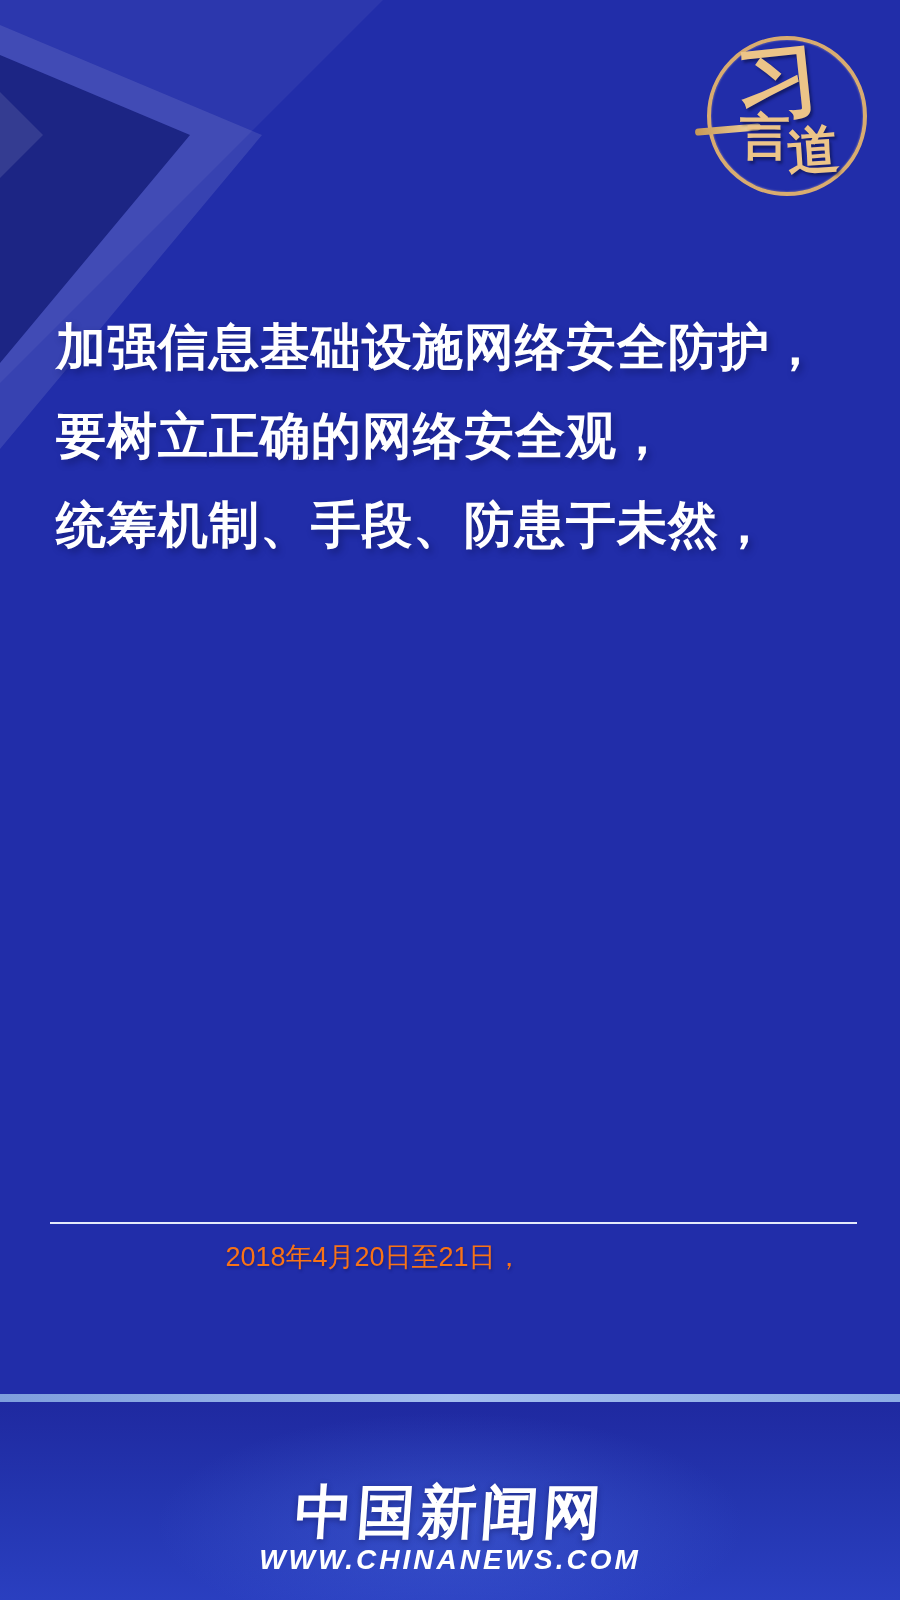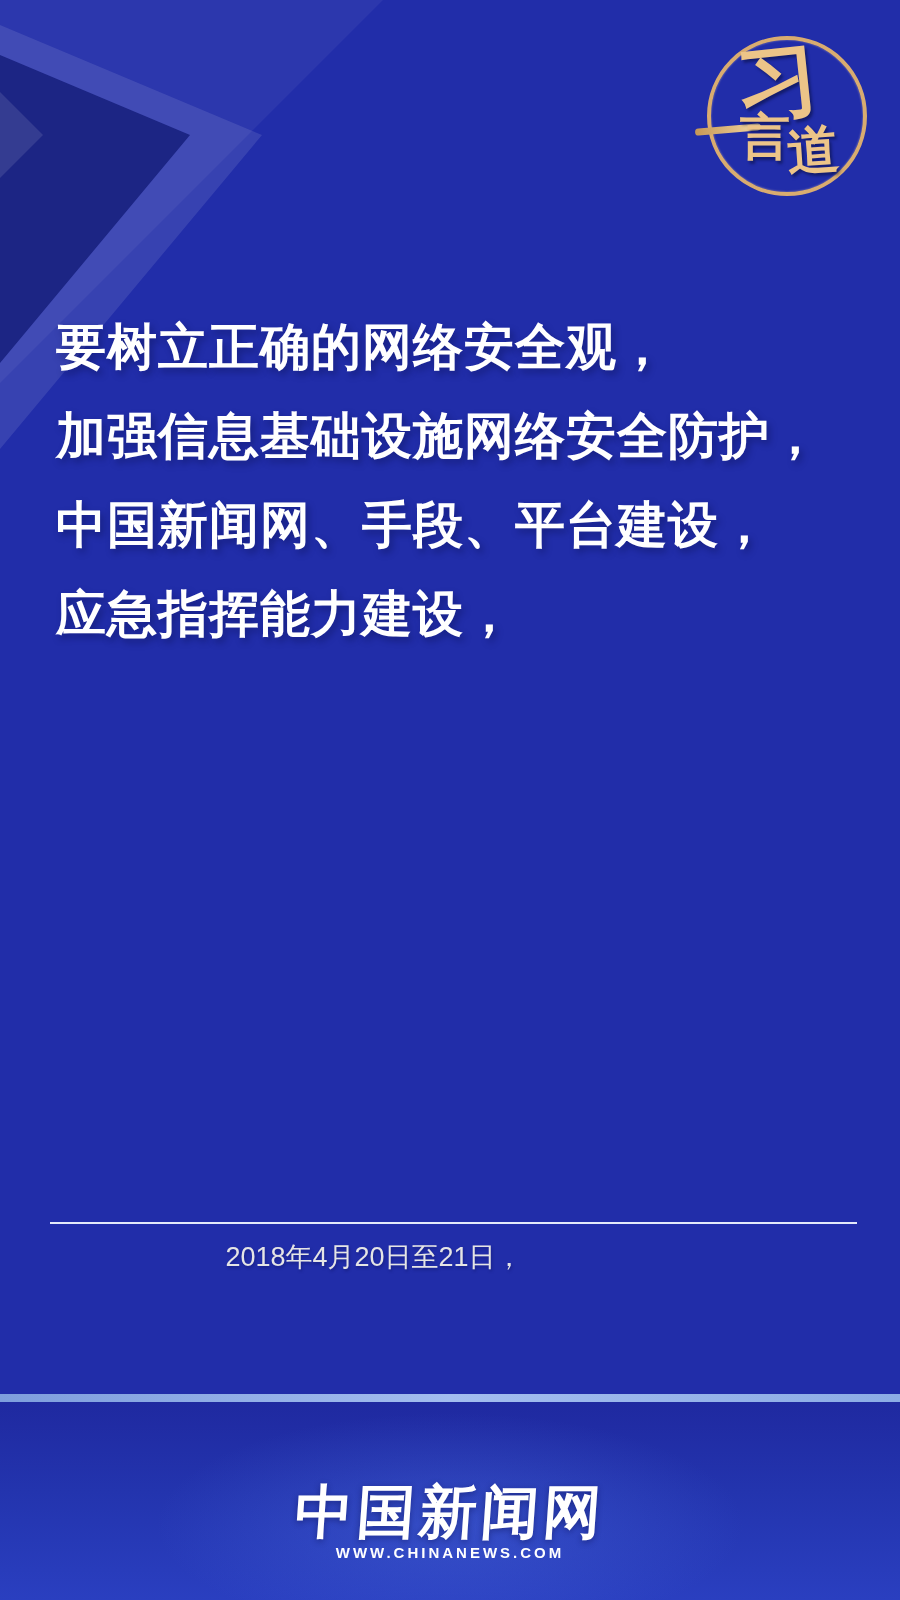--- a/index.html
+++ b/index.html
@@ -54,21 +54,21 @@
     line-height:89px;
     text-shadow:3px 4px 7px rgba(8,12,70,0.40);
   }
   
   .separator{
     position:absolute;left:50px;top:1222px;width:807px;height:2px;
     background:rgba(238,243,255,0.95);
   }
   .attribution{
     position:absolute;left:0;top:1236px;width:748px;
-    color:#e5e5e5;font-size:27px;line-height:43px;text-align:center;
+    color:#f97316;font-size:27px;line-height:43px;text-align:center;
     text-shadow:1px 2px 3px rgba(8,12,70,0.35);
   }
   
   .stripe{
     position:absolute;left:0;top:1394px;width:900px;height:8px;
     background:linear-gradient(90deg,#7E9EDD 0%,#A3BDEF 50%,#8CACE5 100%);
   }
   .footer{
     position:absolute;left:0;top:1402px;width:900px;height:198px;
     background:
@@ -77,21 +77,21 @@
   }
   .brand-name{
     position:absolute;left:0;top:72px;width:900px;text-align:center;
     color:#FFFFFF;font-size:58px;font-weight:bold;letter-spacing:4px;
     transform:skewX(-4deg);
     text-shadow:0 2px 6px rgba(10,15,80,0.45);
     font-family:"Liberation Serif","DejaVu Serif",serif;
   }
   .brand-url{
     position:absolute;left:0;top:142px;width:900px;text-align:center;
-    color:#FFFFFF;font-size:15px;letter-spacing:3px;font-weight:bold;
+    color:#FFFFFF;font-size:28px;letter-spacing:3px;font-weight:bold;font-style:italic;
   }
 </style>
 </head>
 <body>
 
 <div class="canvas">
 
   <div class="deco">
     <div class="deco-broad"></div>
     <div class="deco-dark"></div>
@@ -101,24 +101,23 @@
 
   <div class="badge">
     <div class="badge-circle"></div>
     <div class="badge-char badge-xi">习</div>
     <div class="badge-dash"></div>
     <div class="badge-char badge-yan">言</div>
     <div class="badge-char badge-dao">道</div>
   </div>
 
   <div class="quote">
+    <div>加强信息基础设施网络安全防护，</div>
     <div>要树立正确的网络安全观，</div>
-    <div>加强信息基础设施网络安全防护，</div>
-    <div>中国新闻网、手段、平台建设，</div>
-    <div>应急指挥能力建设，</div>
+    <div>统筹机制、手段、防患于未然，</div>
   </div>
 
   <div class="separator"></div>
   <div class="attribution">
     <div>2018年4月20日至21日，</div>
   </div>
 
   <div class="stripe"></div>
   <div class="footer">
     <div class="brand-name">中国新闻网</div>

